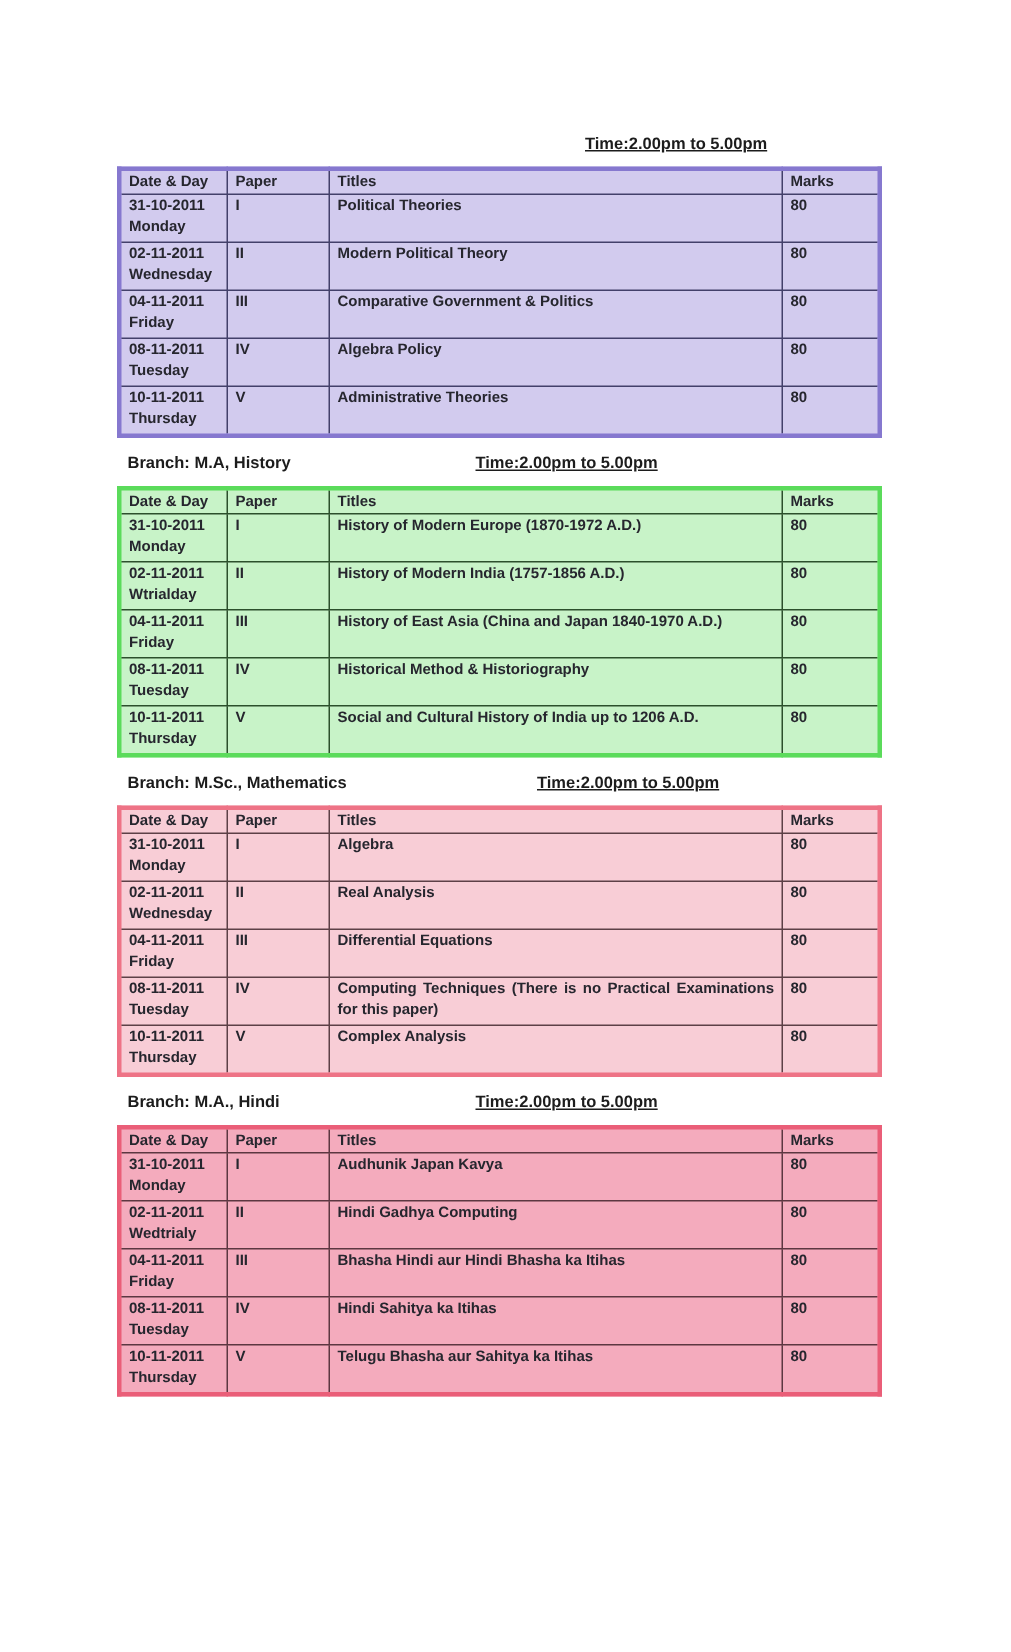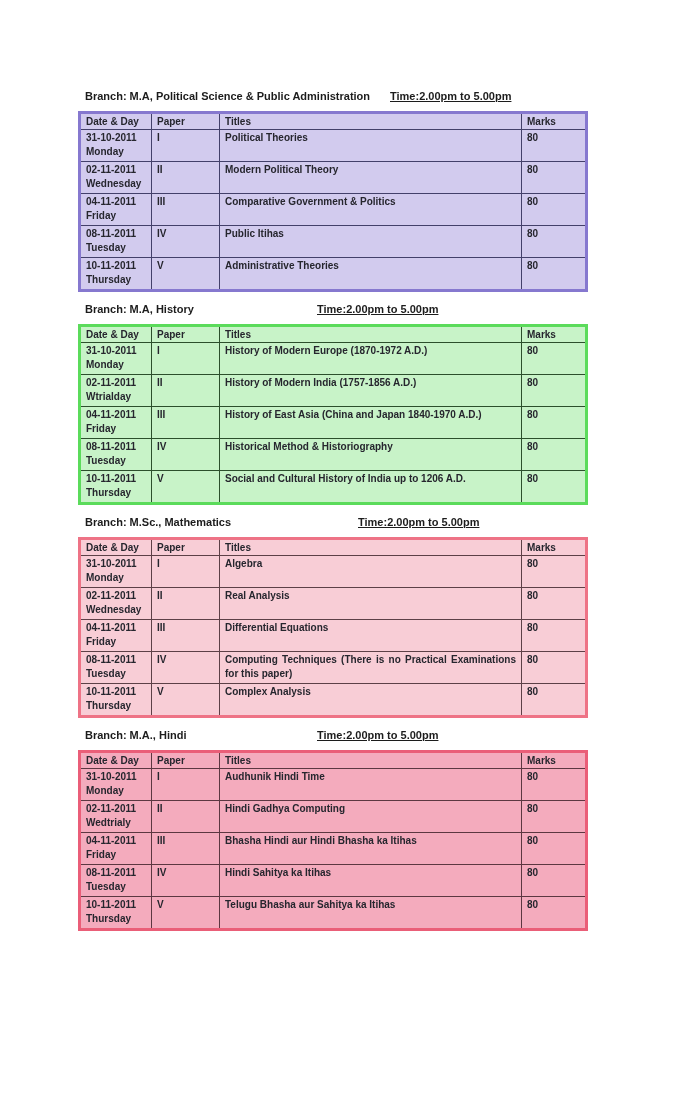--- a/index.html
+++ b/index.html
@@ -60,21 +60,20 @@
   td.c-title { text-align: justify; }
 </style>
 </head>
 <body>
 
 <div class="page">
   <div class="content">
 
     <div class="section" data-table-index="0" style="--fill: #d2cbee; --outer: #8678cf; --inner: #43406a;">
       <div class="heading">
-        <span class="branch">Branch: M.A, Political Science &amp; Public Administration</span>
         <span class="time">Time:2.00pm to 5.00pm</span>
       </div>
       <table>
         <colgroup>
             <col class="w-date">
             <col class="w-paper">
             <col class="w-title">
             <col class="w-marks">
           </colgroup>
         <thead>
@@ -133,21 +132,21 @@
             </tr>
             <tr>
               <td class="c-date">
                 <div>08-11-2011</div>
                 <div>Tuesday</div>
               </td>
               <td class="c-paper">
                 <div>IV</div>
               </td>
               <td class="c-title">
-                <div>Public Itihas</div>
+                <div>Algebra Policy</div>
               </td>
               <td class="c-marks">
                 <div>80</div>
               </td>
             </tr>
             <tr>
               <td class="c-date">
                 <div>10-11-2011</div>
                 <div>Thursday</div>
               </td>
@@ -388,21 +387,21 @@
         <tbody>
             <tr>
               <td class="c-date">
                 <div>31-10-2011</div>
                 <div>Monday</div>
               </td>
               <td class="c-paper">
                 <div>I</div>
               </td>
               <td class="c-title">
-                <div>Audhunik Hindi Time</div>
+                <div>Audhunik Japan Kavya</div>
               </td>
               <td class="c-marks">
                 <div>80</div>
               </td>
             </tr>
             <tr>
               <td class="c-date">
                 <div>02-11-2011</div>
                 <div>Wedtrialy</div>
               </td>

